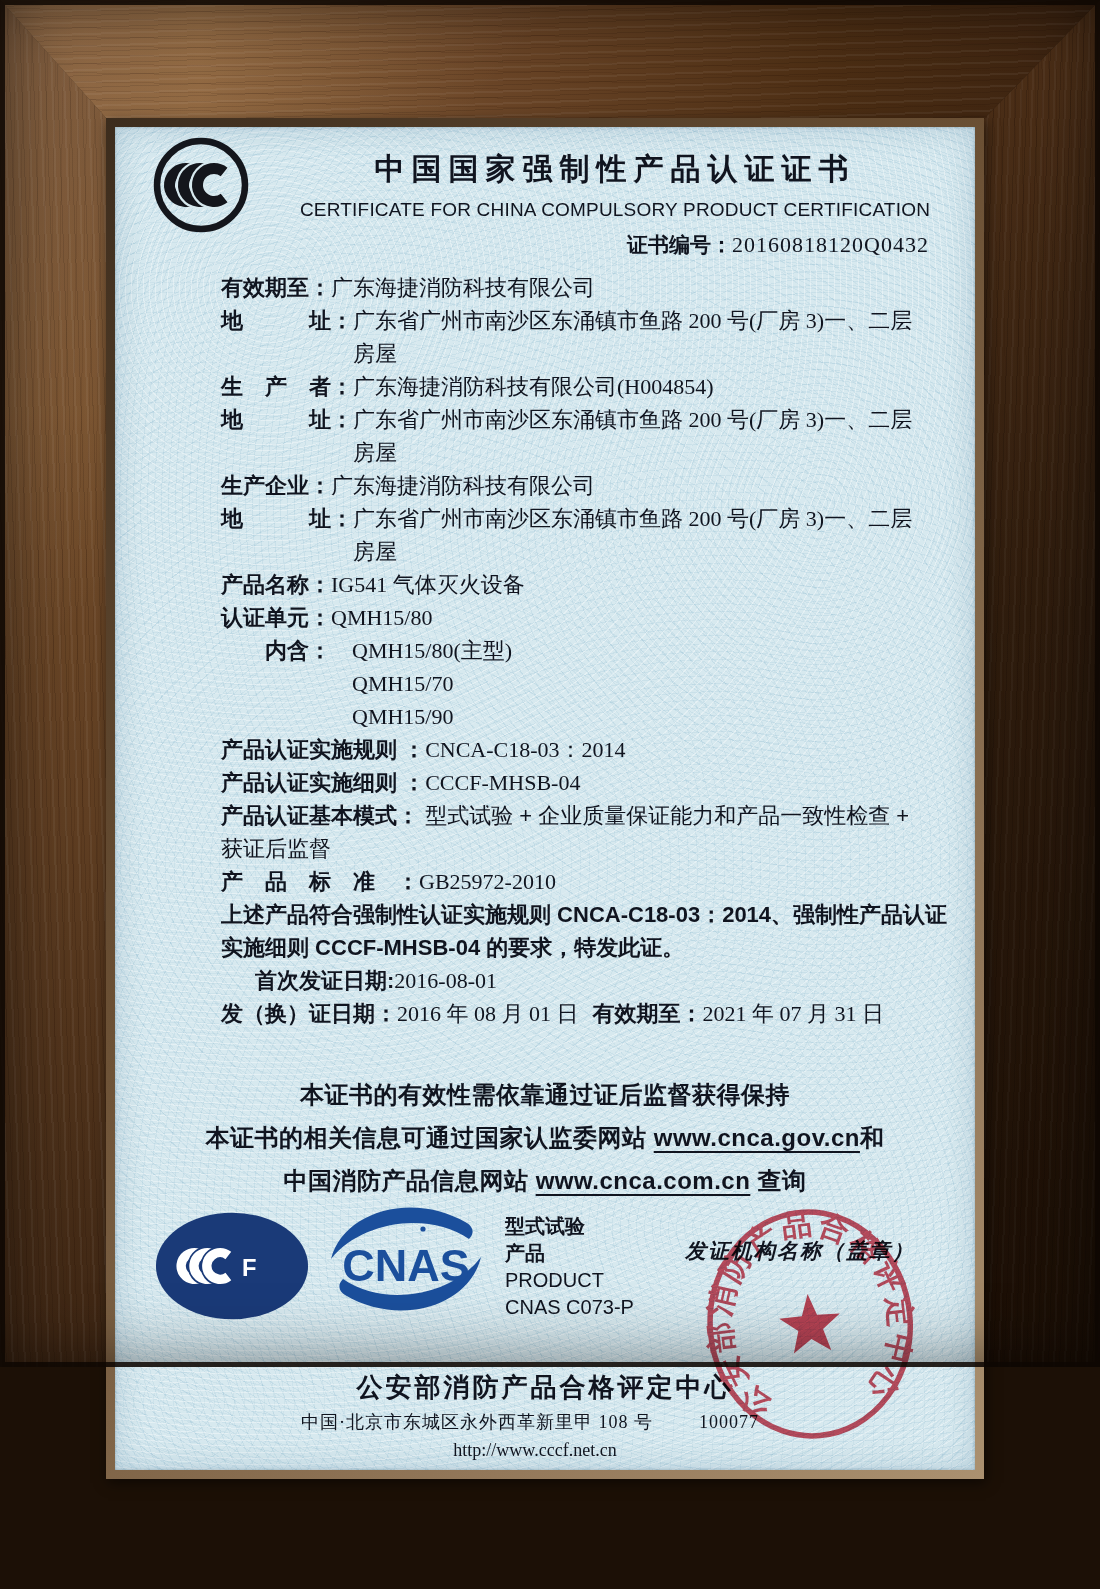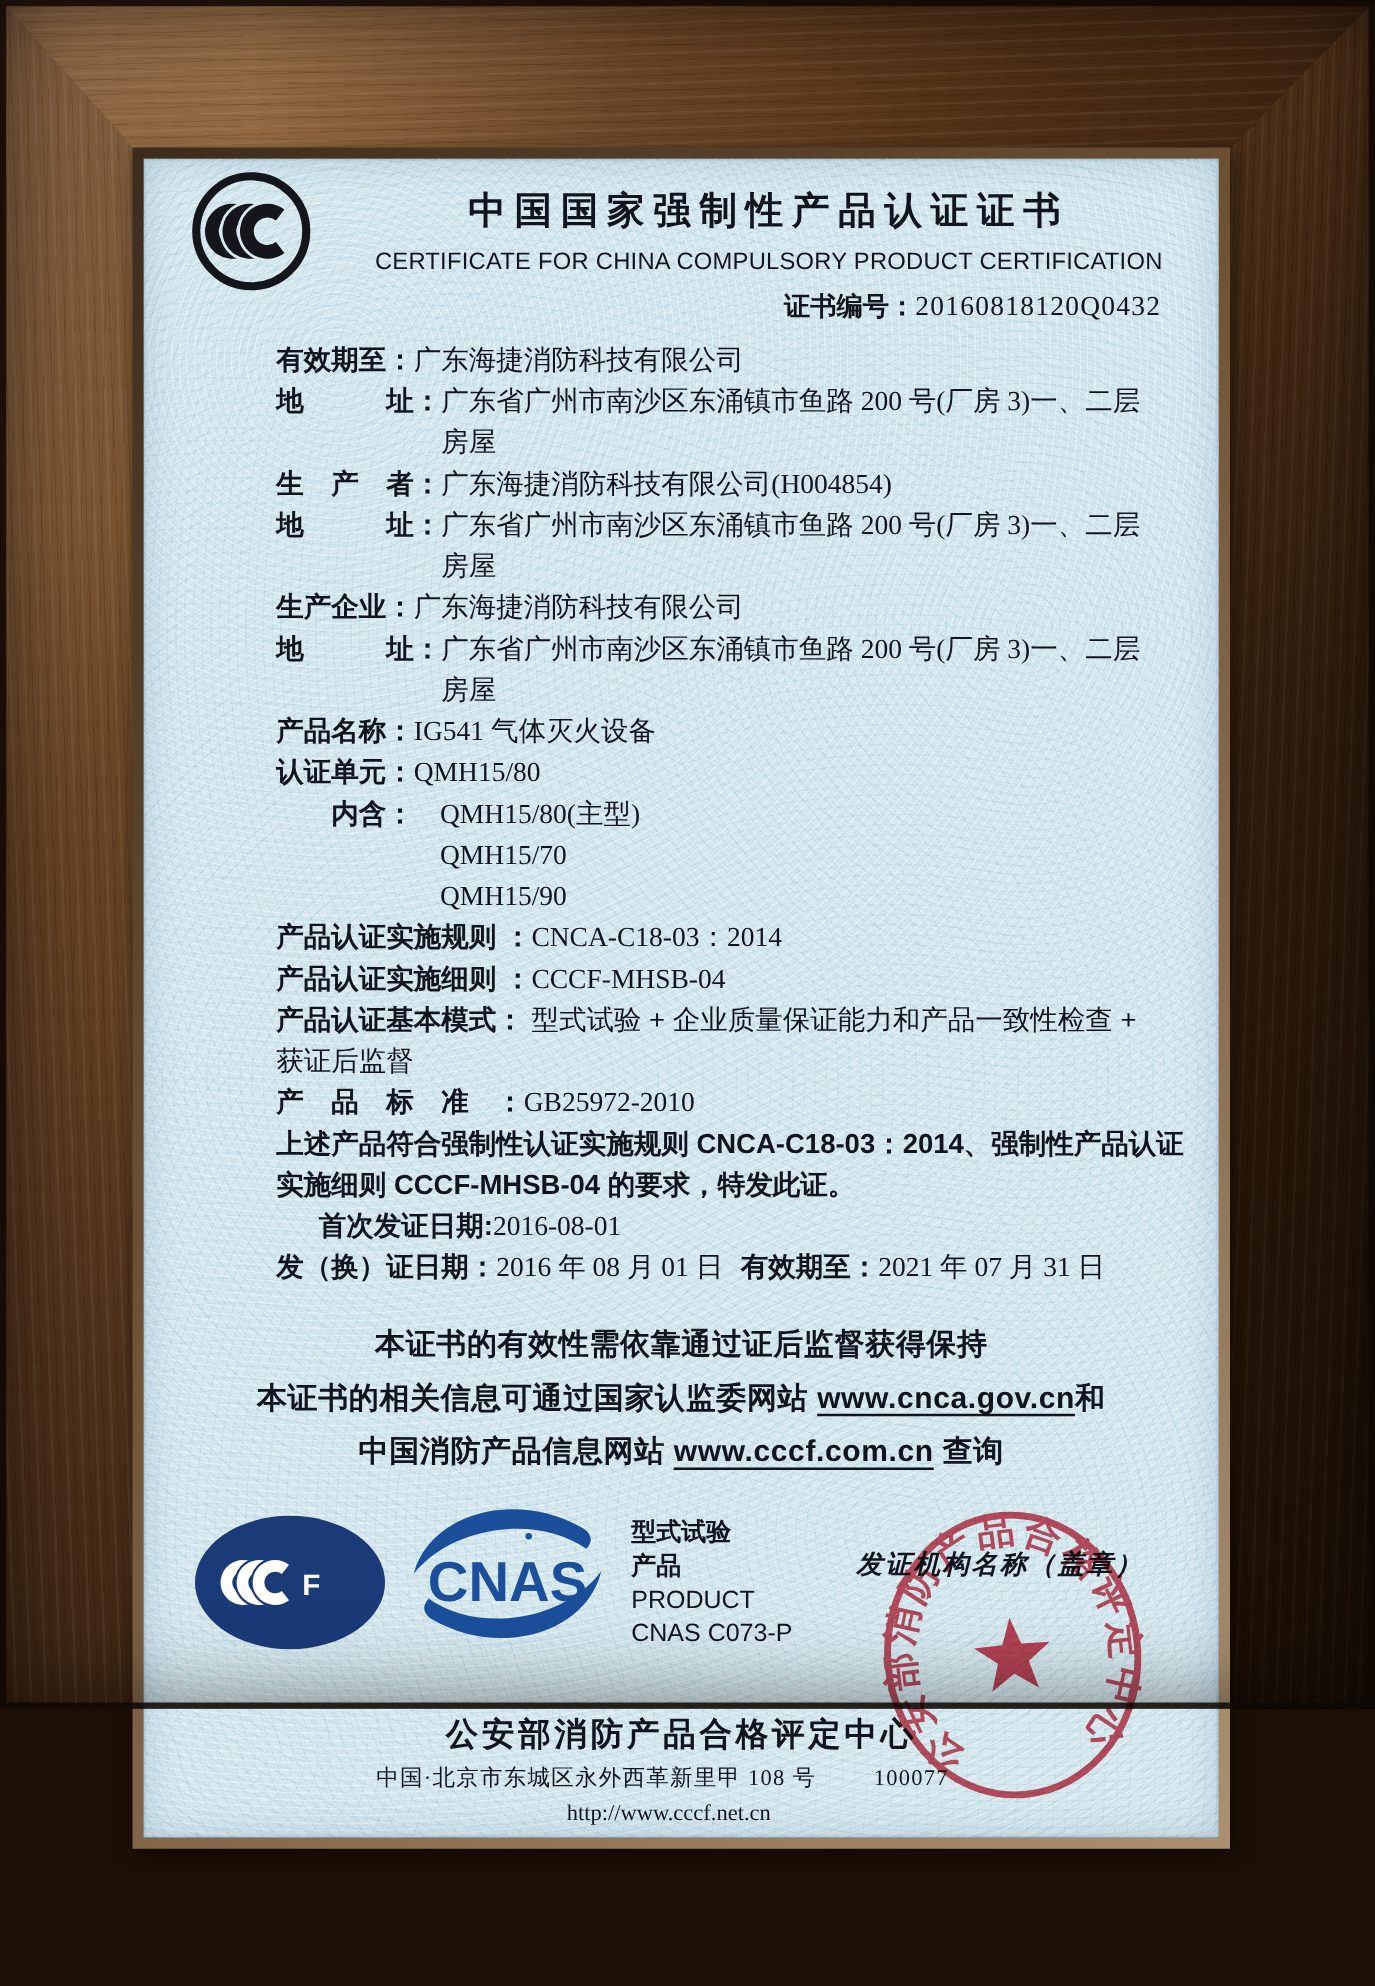--- a/index.html
+++ b/index.html
@@ -85,21 +85,21 @@
   .para{font-size:22px;line-height:33px;}
   .para .lbl{font-weight:700;}
   .statement div{font-weight:700;}
   .first-issue{margin-left:34px;line-height:33px;}
   .first-issue .lbl{font-weight:700;}
   .first-issue .val{font-family:"Liberation Serif",serif;}
   .issue-row{display:flex;gap:14px;line-height:33px;}
   .issue-row .lbl{font-weight:700;white-space:nowrap;}
   .issue-row .val{font-family:"Liberation Serif",serif;}
 
-  .notes{margin-top:24px;text-align:center;font-size:24px;line-height:43px;font-weight:700;letter-spacing:.5px;}
+  .notes{margin-top:43px;text-align:center;font-size:24px;line-height:43px;font-weight:700;letter-spacing:.5px;}
   .ulink{text-decoration:underline;text-underline-offset:5px;}
 
   .cccf-logo{position:absolute;left:38px;top:1082px;width:158px;height:114px;}
   .cnas-logo{position:absolute;left:202px;top:1070px;width:178px;height:126px;}
   .cnas-caption{position:absolute;left:390px;top:1086px;font-size:20px;line-height:27px;}
   .cnas-caption .b{font-weight:700;}
   .issuer-label{position:absolute;left:570px;top:1110px;font-size:21px;font-weight:700;letter-spacing:2px;font-style:italic;}
 
   .stamp{position:absolute;left:580px;top:1073px;width:230px;height:244px;
          mix-blend-mode:multiply;opacity:.84;transform:rotate(-5deg);}
@@ -232,21 +232,21 @@
           <span><span class="lbl">有效期至：</span><span class="val">2021 年 07 月 31 日</span></span>
         </div>
       </div>
 
       <div class="notes">
         <div>本证书的有效性需依靠通过证后监督获得保持</div>
         <div>
           <span>本证书的相关信息可通过国家认监委网站 </span><span class="ulink">www.cnca.gov.cn</span><span>和</span>
         </div>
         <div>
-          <span>中国消防产品信息网站 </span><span class="ulink">www.cccf.com.cn</span><span> 查询</span>
+          <span>中国消防产品信息网站 </span><span class="ulink">www.cnca.com.cn</span><span> 查询</span>
         </div>
       </div>
 
       <svg class="cccf-logo" viewBox="0 0 160 114">
         <ellipse cx="80" cy="57" rx="77" ry="54" fill="#1a3a78"></ellipse>
         <g fill="none">
           <circle cx="42" cy="57" r="13.5" stroke="#ffffff" stroke-width="9.5" pathLength="100" stroke-dasharray="71 29" transform="rotate(52 42 57)"></circle>
           <circle cx="55" cy="57" r="13.5" stroke="#1a3a78" stroke-width="13" pathLength="100" stroke-dasharray="71 29" transform="rotate(52 55 57)"></circle>
           <circle cx="55" cy="57" r="13.5" stroke="#ffffff" stroke-width="9.5" pathLength="100" stroke-dasharray="71 29" transform="rotate(52 55 57)"></circle>
           <circle cx="68" cy="57" r="13.5" stroke="#1a3a78" stroke-width="13" pathLength="100" stroke-dasharray="71 29" transform="rotate(52 68 57)"></circle>

